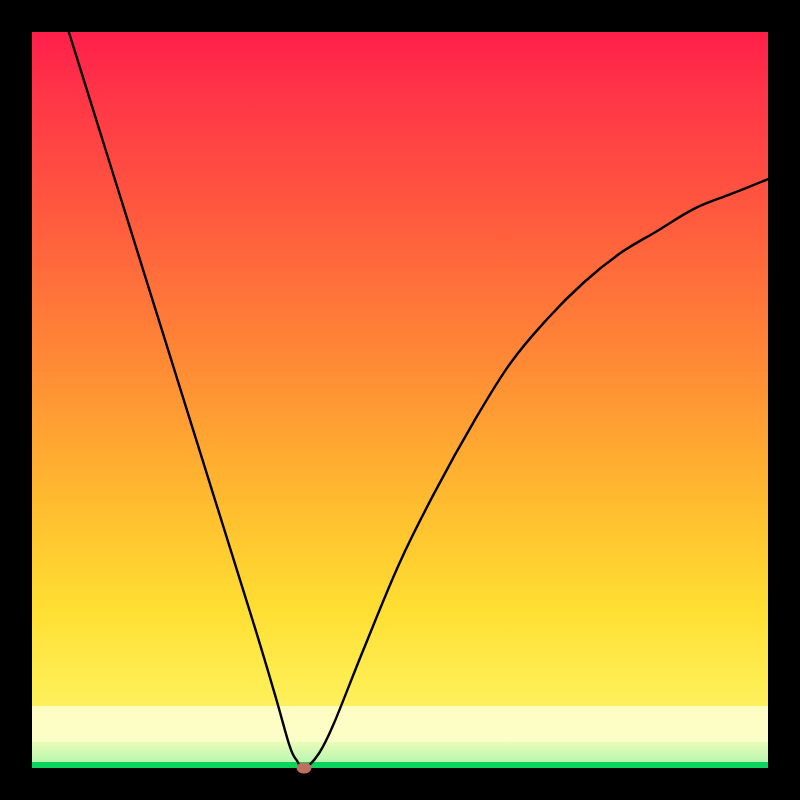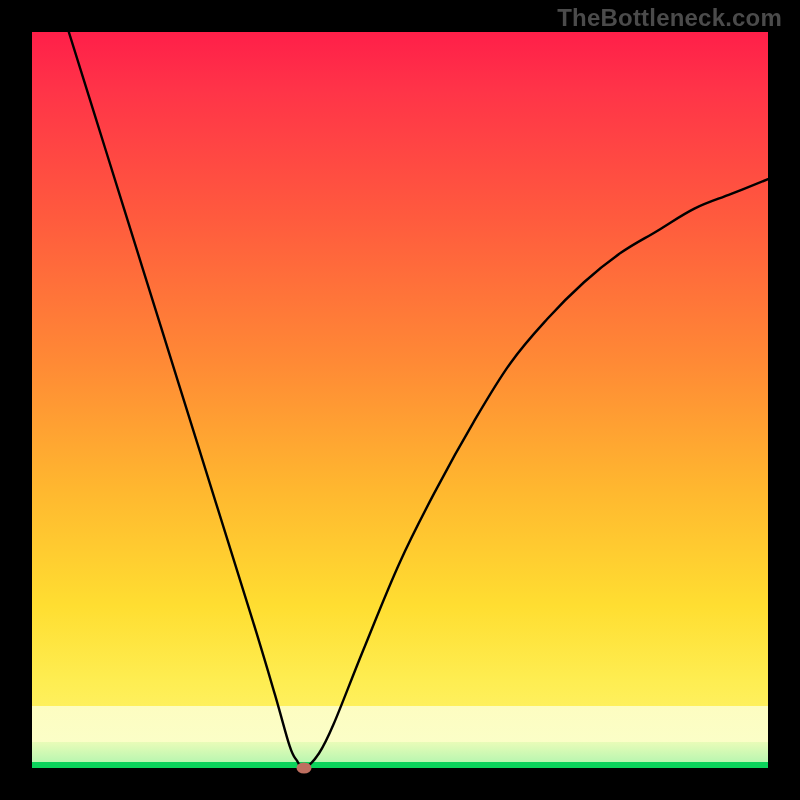--- a/index.html
+++ b/index.html
@@ -66,21 +66,20 @@
     background: #be6f60;
     border-radius: 50%;
     transform: translate(-50%, -50%);
   }
 </style>
 </head>
 <body>
 
 <div class="frame">
 
-  <div class="watermark">TheBottleneck.com</div>
 
   <div class="plot">
     <svg class="curve" viewBox="0 0 736 736" preserveAspectRatio="none">
       <path id="curve-path" d="M 36.800000000000004 0 C 43.42400000000001 21.196799999999996, 60.35200000000001 75.3664, 73.60000000000001 117.75999999999999 C 86.84800000000001 160.15359999999998, 97.15199999999999 193.1264, 110.39999999999999 235.51999999999998 C 123.648 277.9136, 133.95200000000003 310.8864, 147.20000000000002 353.28 C 160.448 395.67359999999996, 170.752 428.6464, 184 471.04 C 197.248 513.4336000000001, 210.20159999999998 554.3552, 220.79999999999998 588.8 C 231.39839999999998 623.2447999999999, 236.25600000000003 639.8783999999999, 242.88000000000002 662.4 C 249.50400000000002 684.9216, 253.62559999999996 701.9968, 257.59999999999997 713.92 C 261.57439999999997 725.8431999999999, 262.31039999999996 724.6655999999999, 264.96 728.64 C 267.6096 732.6144, 268.3456 737.3248, 272.32 736 C 276.2944 734.6752, 281.74080000000004 729.2288, 287.04 721.28 C 292.3392 713.3312, 293.8112 710.3872, 301.76 691.84 C 309.7088 673.2928, 319.2768 647.3856000000001, 331.2 618.24 C 343.1232 589.0944, 354.752 559.0655999999999, 368 529.92 C 381.248 500.77439999999996, 391.552 481.4912, 404.8 456.32 C 418.048 431.1488, 428.352 412.6016, 441.59999999999997 390.08000000000004 C 454.84799999999996 367.55840000000006, 465.15200000000004 349.7472, 478.40000000000003 331.2 C 491.648 312.65279999999996, 501.95199999999994 301.61280000000005, 515.1999999999999 287.04 C 528.448 272.4672, 538.752 262.16319999999996, 552 250.23999999999995 C 565.248 238.31679999999997, 575.552 230.07360000000006, 588.8000000000001 220.80000000000007 C 602.0480000000001 211.52640000000008, 612.3520000000001 206.66880000000003, 625.6 198.72000000000003 C 638.848 190.77120000000002, 649.152 183.264, 662.4 176.64 C 675.6479999999999 170.01599999999996, 685.9519999999999 167.21919999999997, 699.1999999999999 161.91999999999996 C 712.448 156.62079999999995, 729.376 149.84959999999992, 736 147.19999999999993" fill="none" stroke="#000" stroke-width="2.4" stroke-linejoin="round" stroke-linecap="round"></path>
     </svg>
     <div class="marker" id="marker" style="left: 272.32px; top: 736px;"></div>
   </div>
 
 </div>
 

